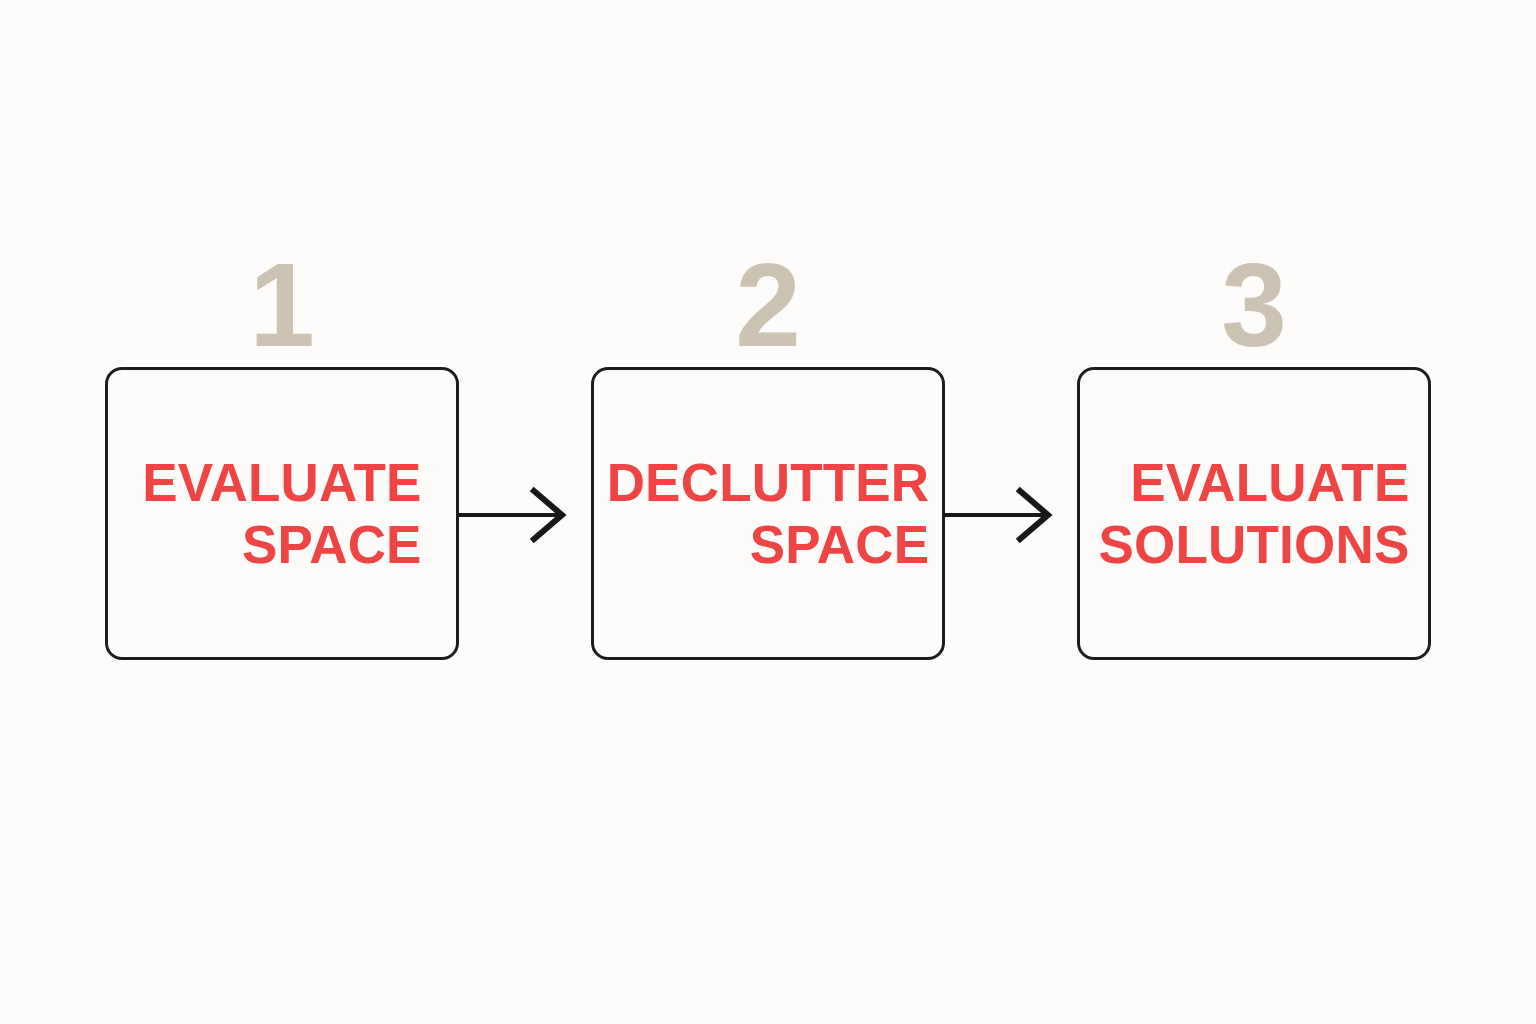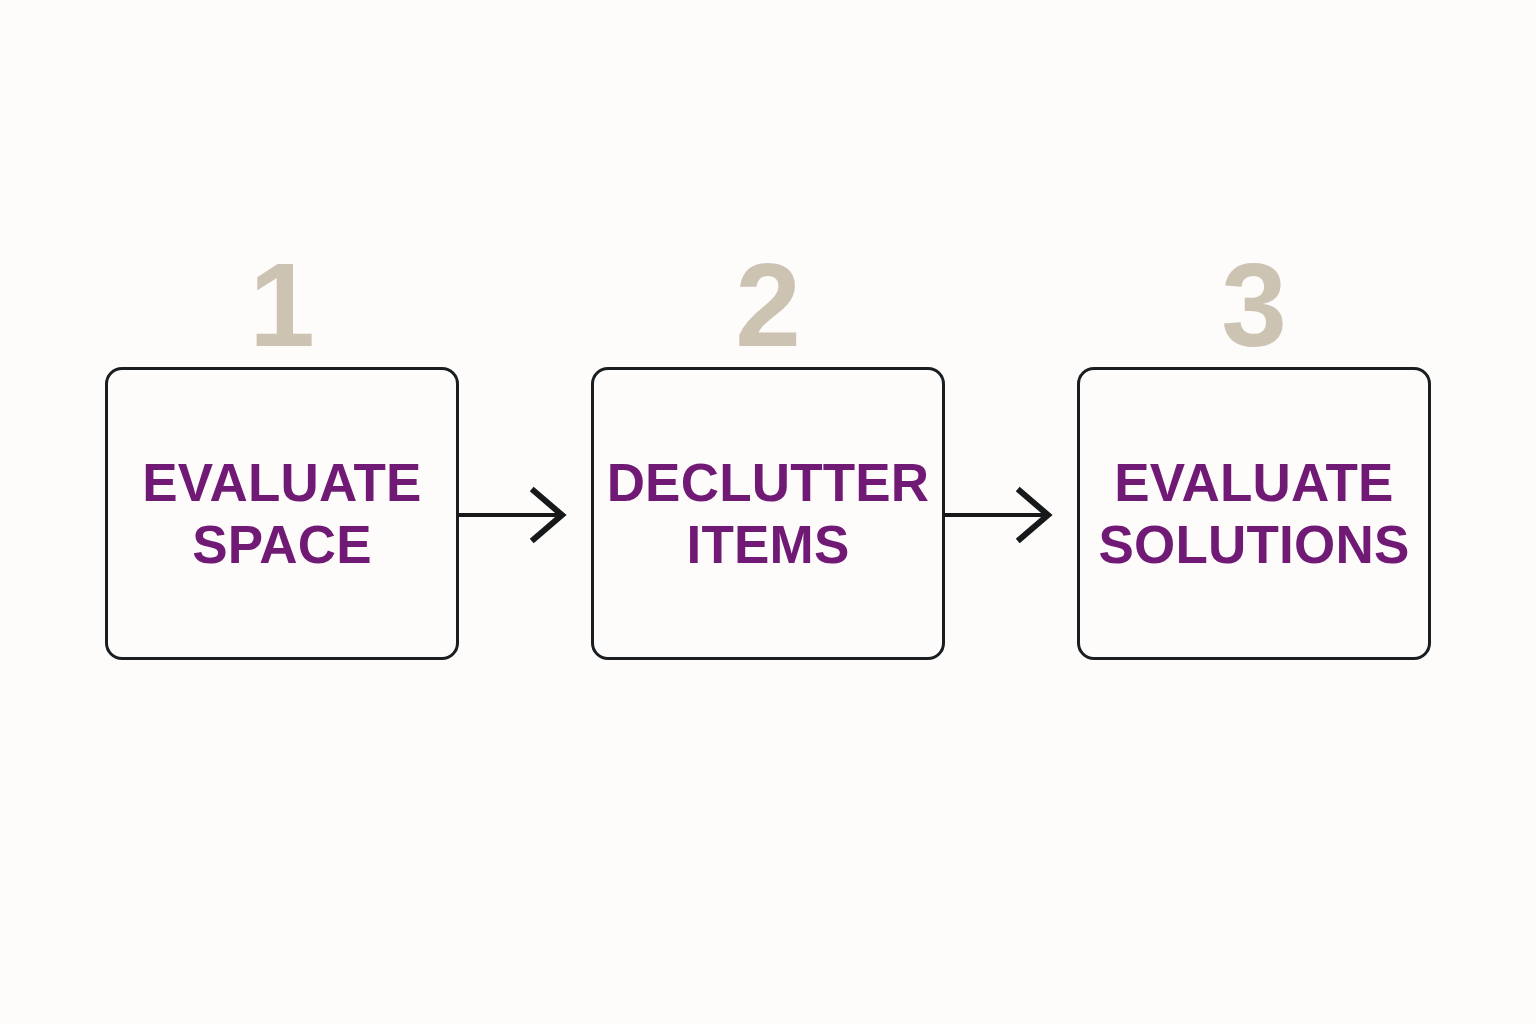--- a/index.html
+++ b/index.html
@@ -58,23 +58,23 @@
     background: #fdfcfa;
     display: flex;
     align-items: center;
     justify-content: center;
   }
 
   .step-label {
     font-family: "Liberation Sans", sans-serif;
     font-size: 53px;
     font-weight: 700;
-    color: #701a75;
+    color: #ef4444;
     line-height: 1.17;
-    text-align: center;
+    text-align: right;
     letter-spacing: 0.2px;
     padding: 0 6px;
     white-space: pre-line;
     user-select: none;
   }
 
   
   #step-1 { left: 105px; }
   #step-2 { left: 591px; }
   #step-3 { left: 1077px; }
@@ -115,21 +115,21 @@
         <line x1="0" y1="28" x2="104" y2="28" stroke="#16181a" stroke-width="4" stroke-linecap="butt"></line>
         <polyline points="76,4 104,28 76,52" fill="none" stroke="#16181a" stroke-width="6" stroke-linecap="square" stroke-linejoin="miter"></polyline>
       </g>
     </svg>
   </div>
 
   <div class="step" id="step-2">
     <div class="step-number">2</div>
     <div class="step-box">
       <div class="step-label">DECLUTTER
-ITEMS</div>
+SPACE</div>
     </div>
   </div>
 
   <div class="connector" id="connector-2">
     <svg viewBox="0 0 132 56" xmlns="http://www.w3.org/2000/svg">
       <g>
         <line x1="0" y1="28" x2="104" y2="28" stroke="#16181a" stroke-width="4" stroke-linecap="butt"></line>
         <polyline points="76,4 104,28 76,52" fill="none" stroke="#16181a" stroke-width="6" stroke-linecap="square" stroke-linejoin="miter"></polyline>
       </g>
     </svg>

